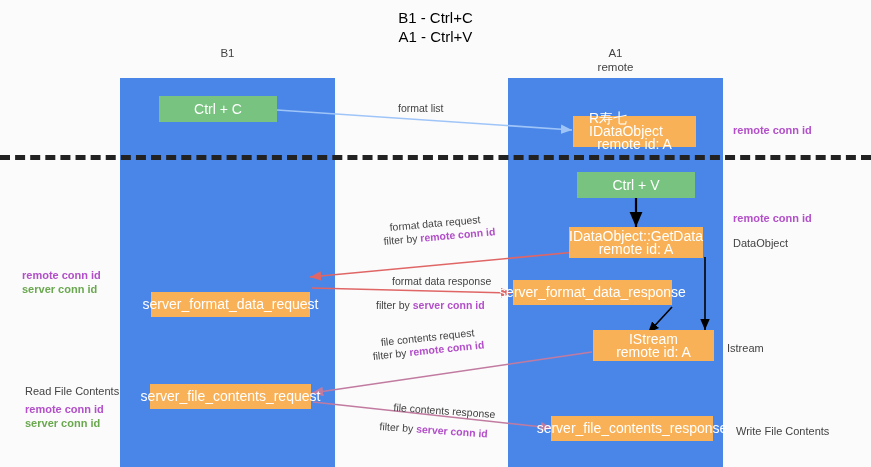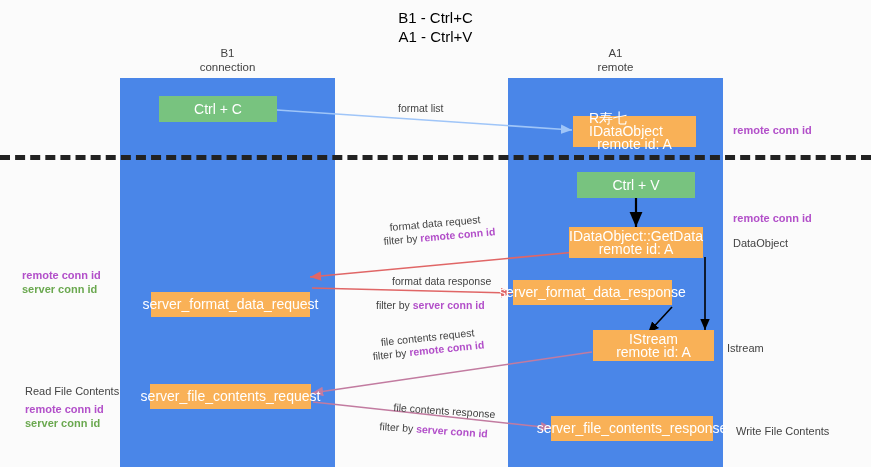--- a/index.html
+++ b/index.html
@@ -108,21 +108,20 @@
 <div id="canvas">
 
   <div class="lane lane-b1"></div>
   <div class="lane lane-a1"></div>
 
   <div class="title title-l1">B1 - Ctrl+C</div>
   <div class="title title-l2">A1 - Ctrl+V</div>
 
   <div class="col-head head-b1">
     <span class="l1">B1</span>
-    <span class="l2">connection</span>
   </div>
   <div class="col-head head-a1">
     <span class="l1">A1</span>
     <span class="l2">remote</span>
   </div>
 
   <svg class="wires" viewBox="0 0 871 467">
     <defs>
       <marker id="ah-blue" markerWidth="8" markerHeight="8" refX="7" refY="3" orient="auto">
         <path d="M0,0 L7,3 L0,6 z" fill="#9fc5f8"></path>

